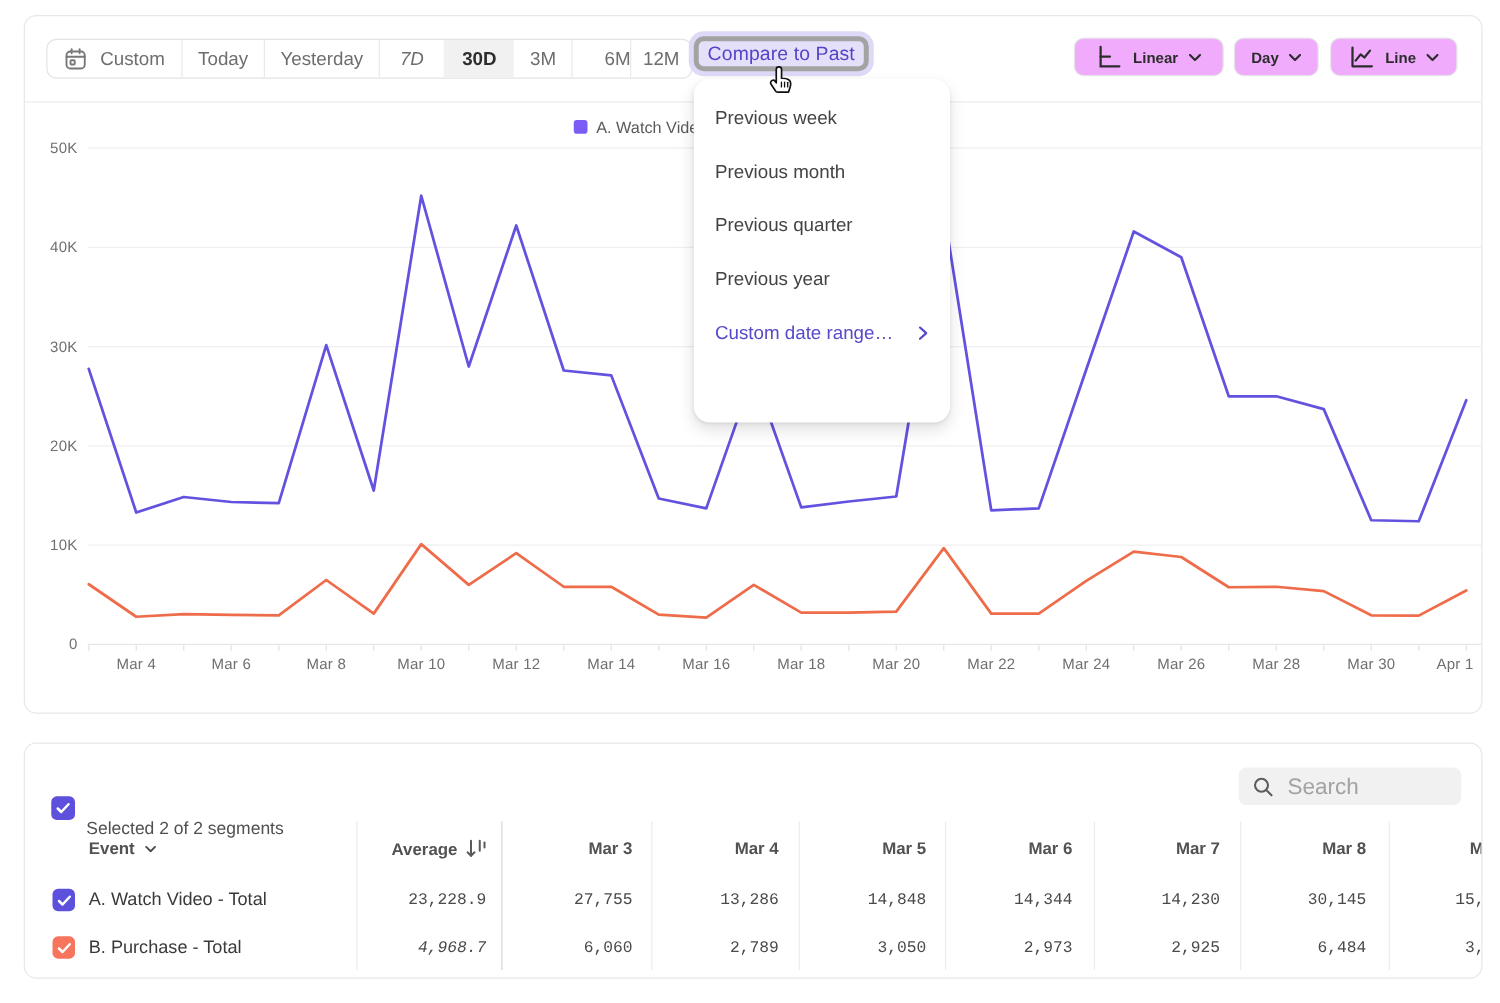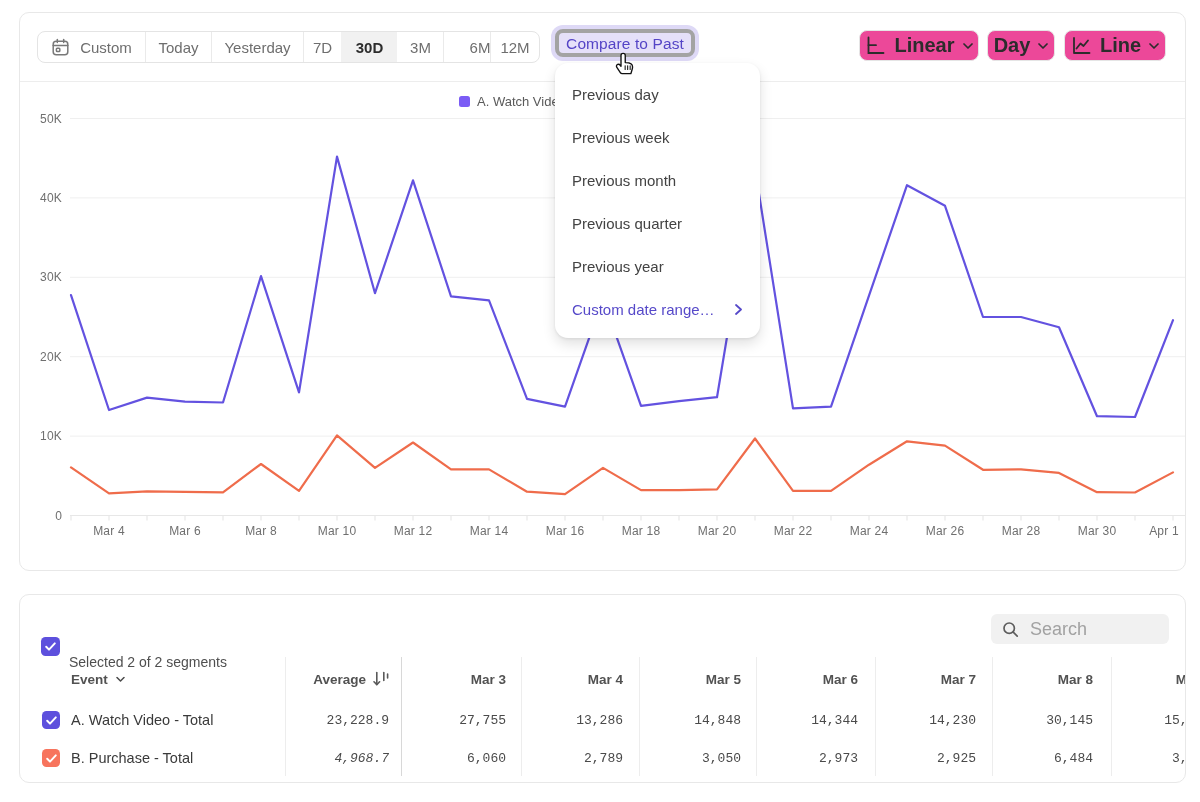--- a/index.html
+++ b/index.html
@@ -7,21 +7,21 @@
 .abs { position:absolute; }
 .card { position:absolute; background:#fff; border:1px solid #e8e8e8; border-radius:10px; }
 #card1 { left:19px; top:12px; width:1167px; height:559px; }
 #card2 { left:19px; top:594px; width:1167px; height:189px; overflow:hidden; }
 
 #seg { position:absolute; left:37px; top:31px; height:32px; display:flex; border:1px solid #e4e4e4; border-radius:8px; background:#fff; font-size:15px; color:#6e6e6e; align-items:stretch; overflow:hidden; }
 #seg .it { display:flex; align-items:center; justify-content:center; border-left:1px solid #eaeaea; }
 #seg .it:first-child { border-left:none; }
 #seg .sel { background:#f1f1f1; color:#2d2d2d; font-weight:700; border-left-color:transparent; }
 #seg .aftersel { border-left-color:transparent; }
-.btn { position:absolute; top:30px; height:31px; border:1px solid #e5e5e5; border-radius:8px; background:#ec4899; display:flex; align-items:center; justify-content:center; font-size:20px; font-weight:600; color:#2c2c2c; gap:8px; }
+.btn { position:absolute; top:30px; height:31px; border:1px solid #e5e5e5; border-radius:8px; background:#f0abfc; display:flex; align-items:center; justify-content:center; font-size:12px; font-weight:600; color:#2c2c2c; gap:8px; }
 #cmpring { position:absolute; left:551px; top:25px; padding:4px; background:#ded9f6; border-radius:12px; }
 #cmpbtn { width:140px; height:28px; padding-top:2px; background:#e5e0f9; border:4px solid #a3a3a3; border-radius:8px; color:#5444c6; font-size:15.5px; font-weight:400; letter-spacing:.1px; display:flex; align-items:center; justify-content:center; }
 #topdiv { position:absolute; left:20px; top:81px; width:1165px; height:1px; background:#ededed; z-index:6; }
 
 #legend { position:absolute; left:459px; top:94px; display:flex; align-items:center; gap:7px; font-size:13px; color:#5a5a5a; }
 #legend .sq { width:11px; height:11px; border-radius:2.5px; background:#7b5cf5; }
 
 #dd { position:absolute; left:555px; top:63px; width:205px; height:275px; background:#fff; border-radius:13px; box-shadow:0 1px 3px rgba(0,0,0,.08), 0 6px 13px rgba(0,0,0,.12); padding-top:10px; z-index:40; }
 #dd .mi { height:43px; display:flex; align-items:center; padding-left:17px; font-size:15px; color:#434343; }
 #dd .mi.last { color:#5649c9; justify-content:space-between; padding-right:18px; }
@@ -129,21 +129,21 @@
     <svg width="19" height="19" viewBox="0 0 19 19" fill="none" stroke="#787878" stroke-width="1.5" stroke-linecap="round">
       <rect x="2.2" y="3.2" width="14.6" height="13.6" rx="3"></rect>
       <line x1="2.2" y1="7.4" x2="16.8" y2="7.4"></line>
       <line x1="6.3" y1="1.4" x2="6.3" y2="4.6"></line>
       <line x1="12.7" y1="1.4" x2="12.7" y2="4.6"></line>
       <rect x="5.4" y="10.2" width="3.4" height="3.4" rx="0.8"></rect>
     </svg>
     Custom</div>
   <div class="it" style="width:66px;">Today</div>
   <div class="it" style="width:92px;">Yesterday</div>
-  <div class="it" style="width:38px;">7D</div>
+  <div class="it" style="width:52px;font-style:italic;">7D</div>
   <div class="it sel" style="width:56px;">30D</div>
   <div class="it aftersel" style="width:46px;">3M</div>
   <div class="it" style="width:47px;padding-left:26px;">6M</div>
   <div class="it" style="width:49px;">12M</div>
 </div>
 
 <div id="cmpring">
     <div id="cmpbtn">Compare to Past</div>
   </div>
 
@@ -168,21 +168,20 @@
     <path d="M3 3 V18 H18.5"></path>
     <path d="M5.5 13.5 L9.5 8.5 L12.5 11 L17 5.5"></path>
   </svg>
   <span>Line</span>
   <svg width="10" height="6" viewBox="0 0 10 6" fill="none" stroke="#2c2c2c" stroke-width="1.7" stroke-linecap="round" stroke-linejoin="round">
       <path d="M1 1 L5 5 L9 1"></path>
     </svg>
 </div>
 
 <div id="dd">
-  <div class="mi">Previous day</div>
   <div class="mi">Previous week</div>
   <div class="mi">Previous month</div>
   <div class="mi">Previous quarter</div>
   <div class="mi">Previous year</div>
   <div class="mi last">
       <span>Custom date range…</span>
     <svg width="7" height="11" viewBox="0 0 7 11" fill="none" stroke="#5649c9" stroke-width="1.8" stroke-linecap="round" stroke-linejoin="round">
         <path d="M1 1 L6 5.5 L1 10"></path>
       </svg>
   </div>

